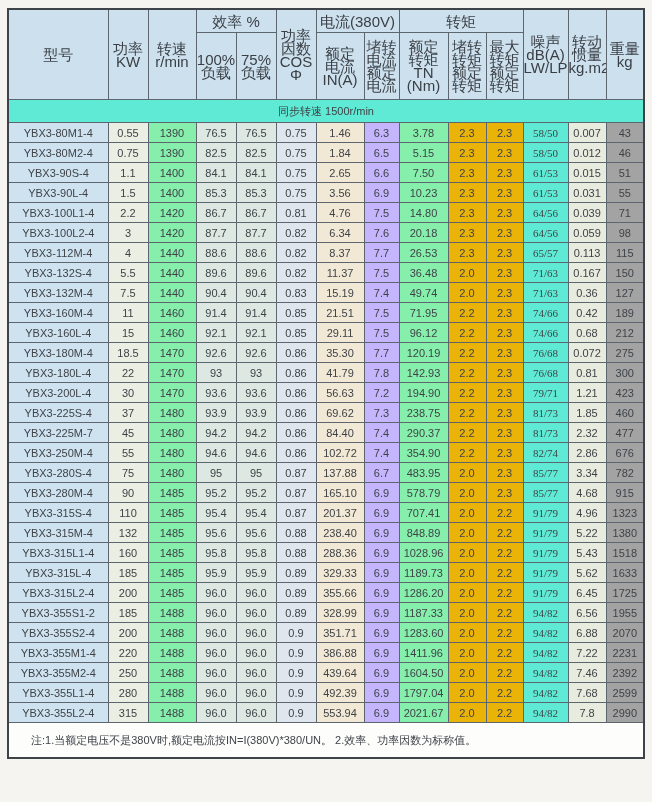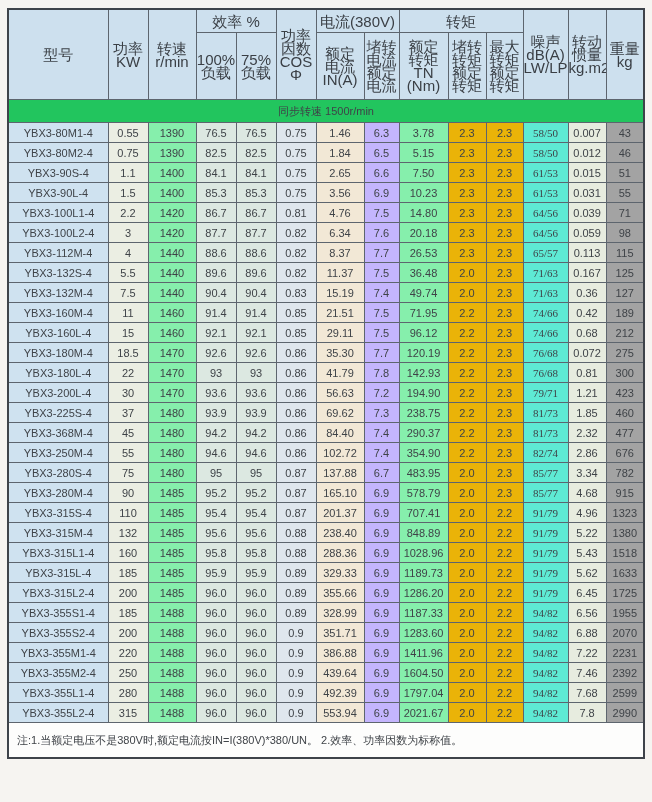--- a/index.html
+++ b/index.html
@@ -28,21 +28,21 @@
     background:#cde0ee;
     font-weight:normal;
     font-size:15px;
     line-height:13px;
     white-space:pre-line;
     color:#3a3f45;
   }
   tr.group-row th{height:22px;}
   tr.sub-row th{height:66px;}
   tr.banner-row td{
-    background:#22c55e;
+    background:#5eead4;
     height:22px;
     font-size:11px;
   }
   tbody.data tr{height:20px;}
   tbody.data td{
     font-size:11px;
     line-height:12px;
     white-space:nowrap;
   }
   
@@ -56,21 +56,21 @@
   .c8{background:#86efac;}
   .c9,.c10{background:#eab308;}
   .c11{background:#5eead4;font-family:Liberation Serif, serif;}
   .c12{background:#e7ecdf;}
   .c13{background:#a3a3a3;}
   tr.note-row td{
     background:#fdfdfc;
     height:34px;
     font-size:11px;
     text-align:left;
-    padding-left:8px;
+    padding-left:22px;
     white-space:nowrap;
   }
 </style>
 </head>
 <body>
 
 <div class="page">
   <table class="spec">
     <colgroup>
       <col style="width:100px">
@@ -261,21 +261,21 @@
           <td class="c3">89.6</td>
           <td class="c4">89.6</td>
           <td class="c5">0.82</td>
           <td class="c6">11.37</td>
           <td class="c7">7.5</td>
           <td class="c8">36.48</td>
           <td class="c9">2.0</td>
           <td class="c10">2.3</td>
           <td class="c11">71/63</td>
           <td class="c12">0.167</td>
-          <td class="c13">125</td>
+          <td class="c13">150</td>
         </tr>
         <tr>
           <td class="c0">YBX3-132M-4</td>
           <td class="c1">7.5</td>
           <td class="c2">1440</td>
           <td class="c3">90.4</td>
           <td class="c4">90.4</td>
           <td class="c5">0.83</td>
           <td class="c6">15.19</td>
           <td class="c7">7.4</td>
@@ -376,21 +376,21 @@
           <td class="c6">69.62</td>
           <td class="c7">7.3</td>
           <td class="c8">238.75</td>
           <td class="c9">2.2</td>
           <td class="c10">2.3</td>
           <td class="c11">81/73</td>
           <td class="c12">1.85</td>
           <td class="c13">460</td>
         </tr>
         <tr>
-          <td class="c0">YBX3-368M-4</td>
+          <td class="c0">YBX3-225M-7</td>
           <td class="c1">45</td>
           <td class="c2">1480</td>
           <td class="c3">94.2</td>
           <td class="c4">94.2</td>
           <td class="c5">0.86</td>
           <td class="c6">84.40</td>
           <td class="c7">7.4</td>
           <td class="c8">290.37</td>
           <td class="c9">2.2</td>
           <td class="c10">2.3</td>
@@ -520,21 +520,21 @@
           <td class="c6">355.66</td>
           <td class="c7">6.9</td>
           <td class="c8">1286.20</td>
           <td class="c9">2.0</td>
           <td class="c10">2.2</td>
           <td class="c11">91/79</td>
           <td class="c12">6.45</td>
           <td class="c13">1725</td>
         </tr>
         <tr>
-          <td class="c0">YBX3-355S1-4</td>
+          <td class="c0">YBX3-355S1-2</td>
           <td class="c1">185</td>
           <td class="c2">1488</td>
           <td class="c3">96.0</td>
           <td class="c4">96.0</td>
           <td class="c5">0.89</td>
           <td class="c6">328.99</td>
           <td class="c7">6.9</td>
           <td class="c8">1187.33</td>
           <td class="c9">2.0</td>
           <td class="c10">2.2</td>

